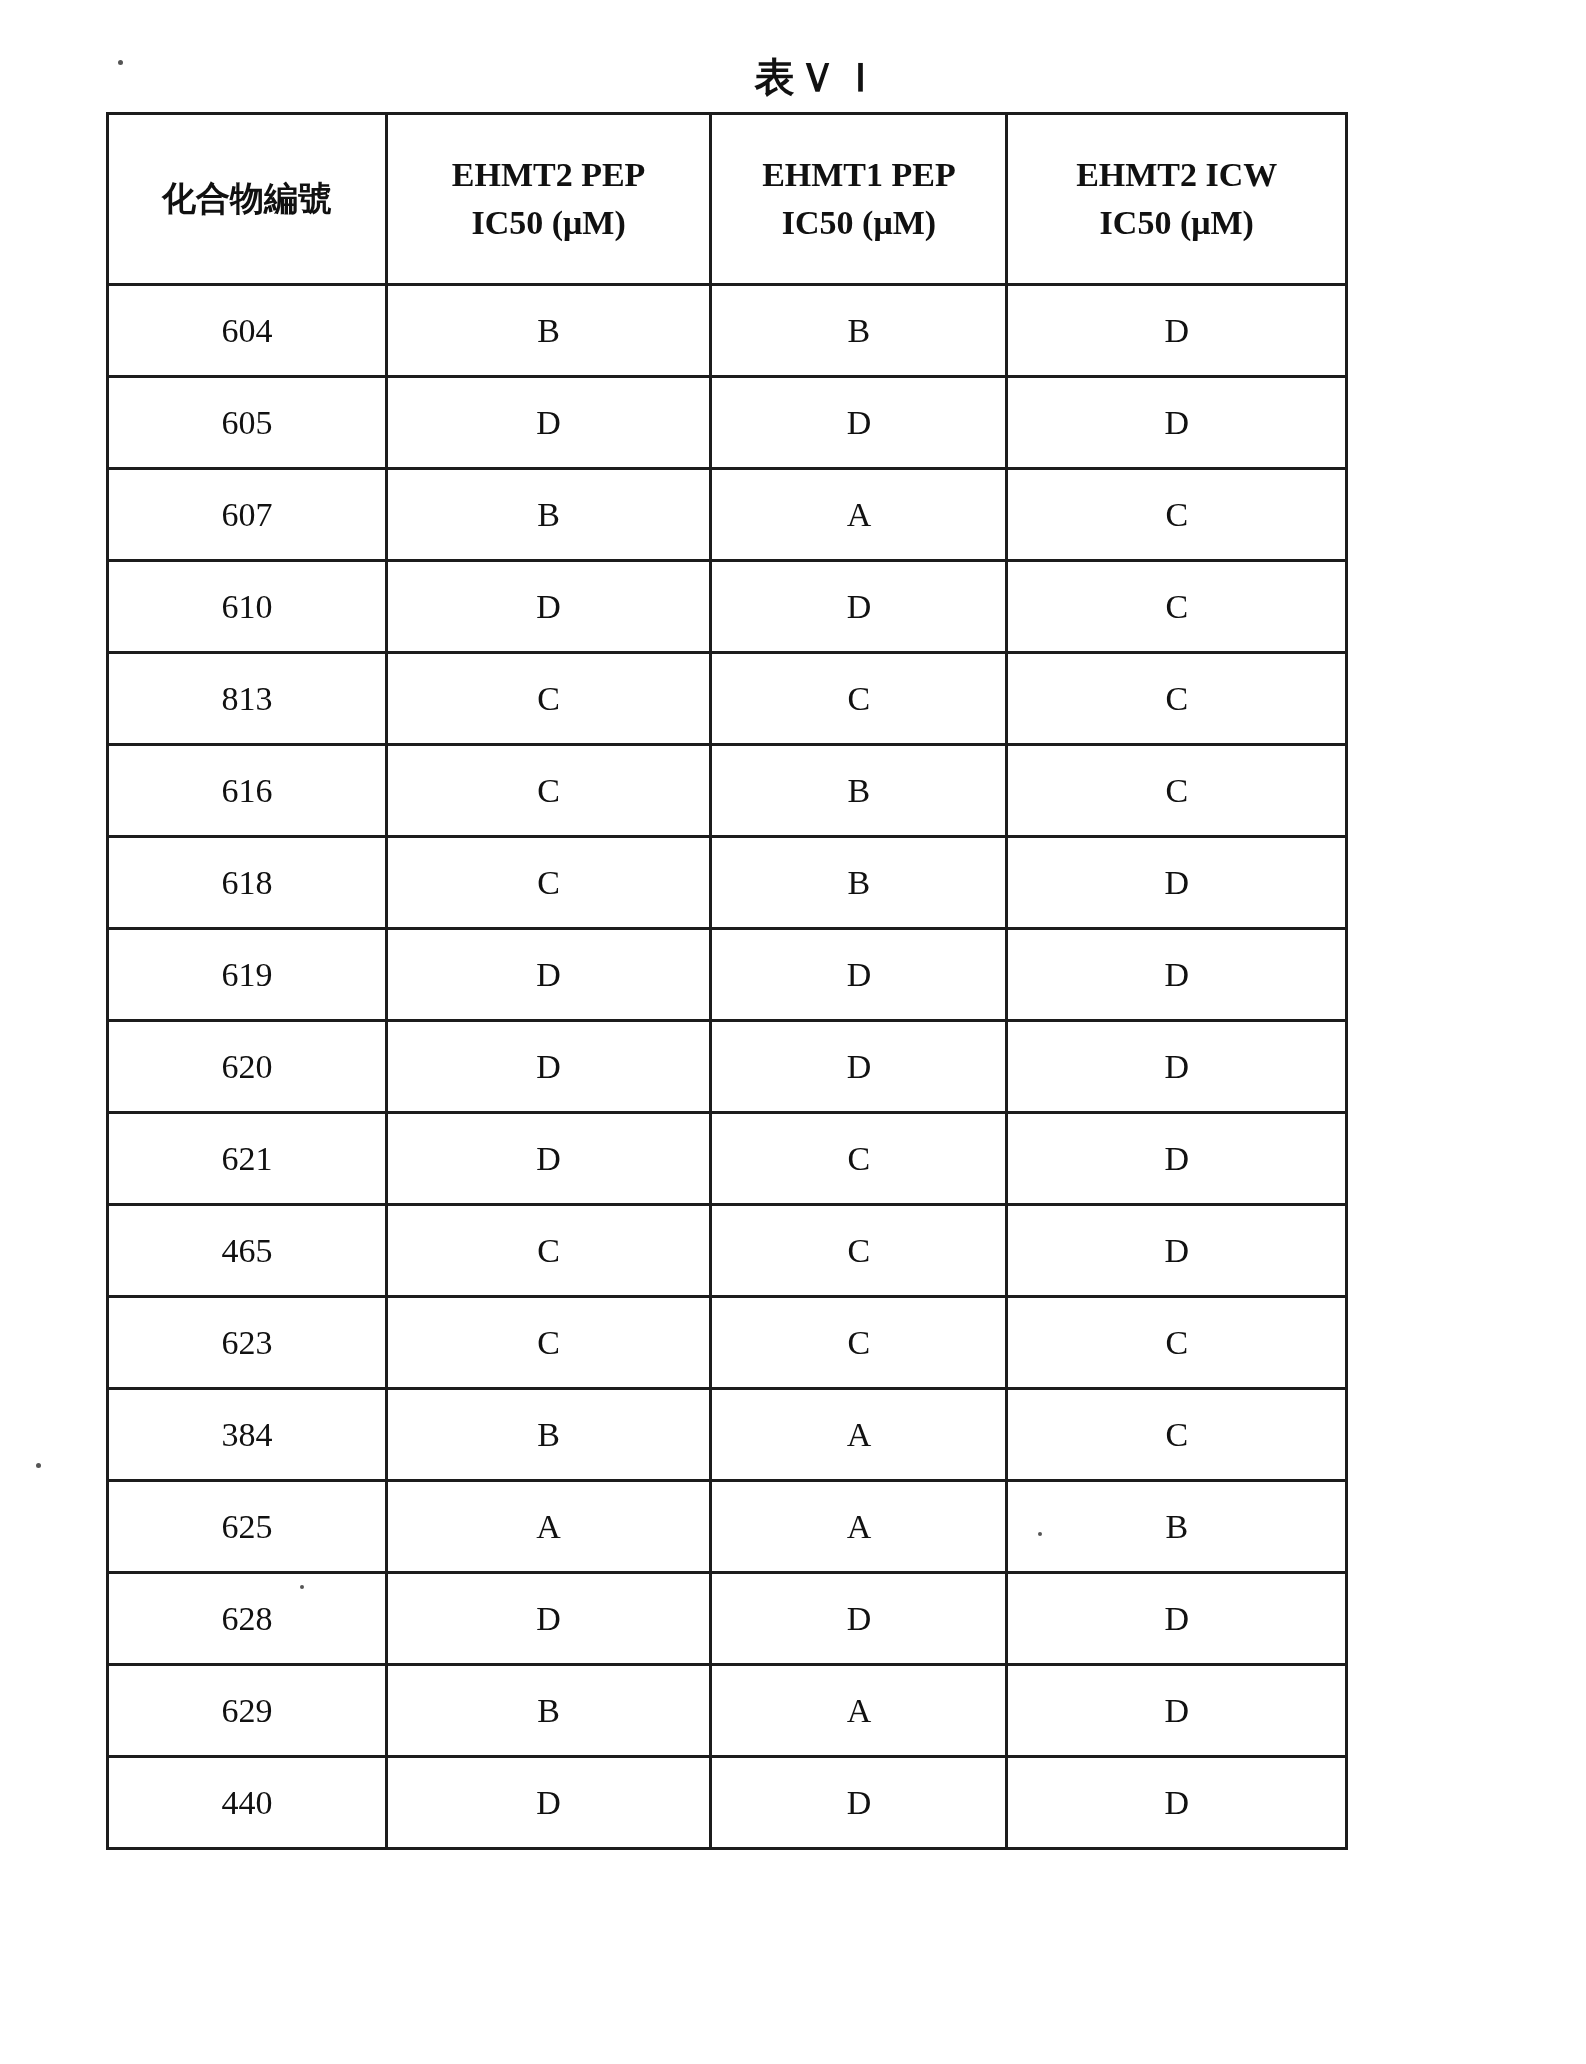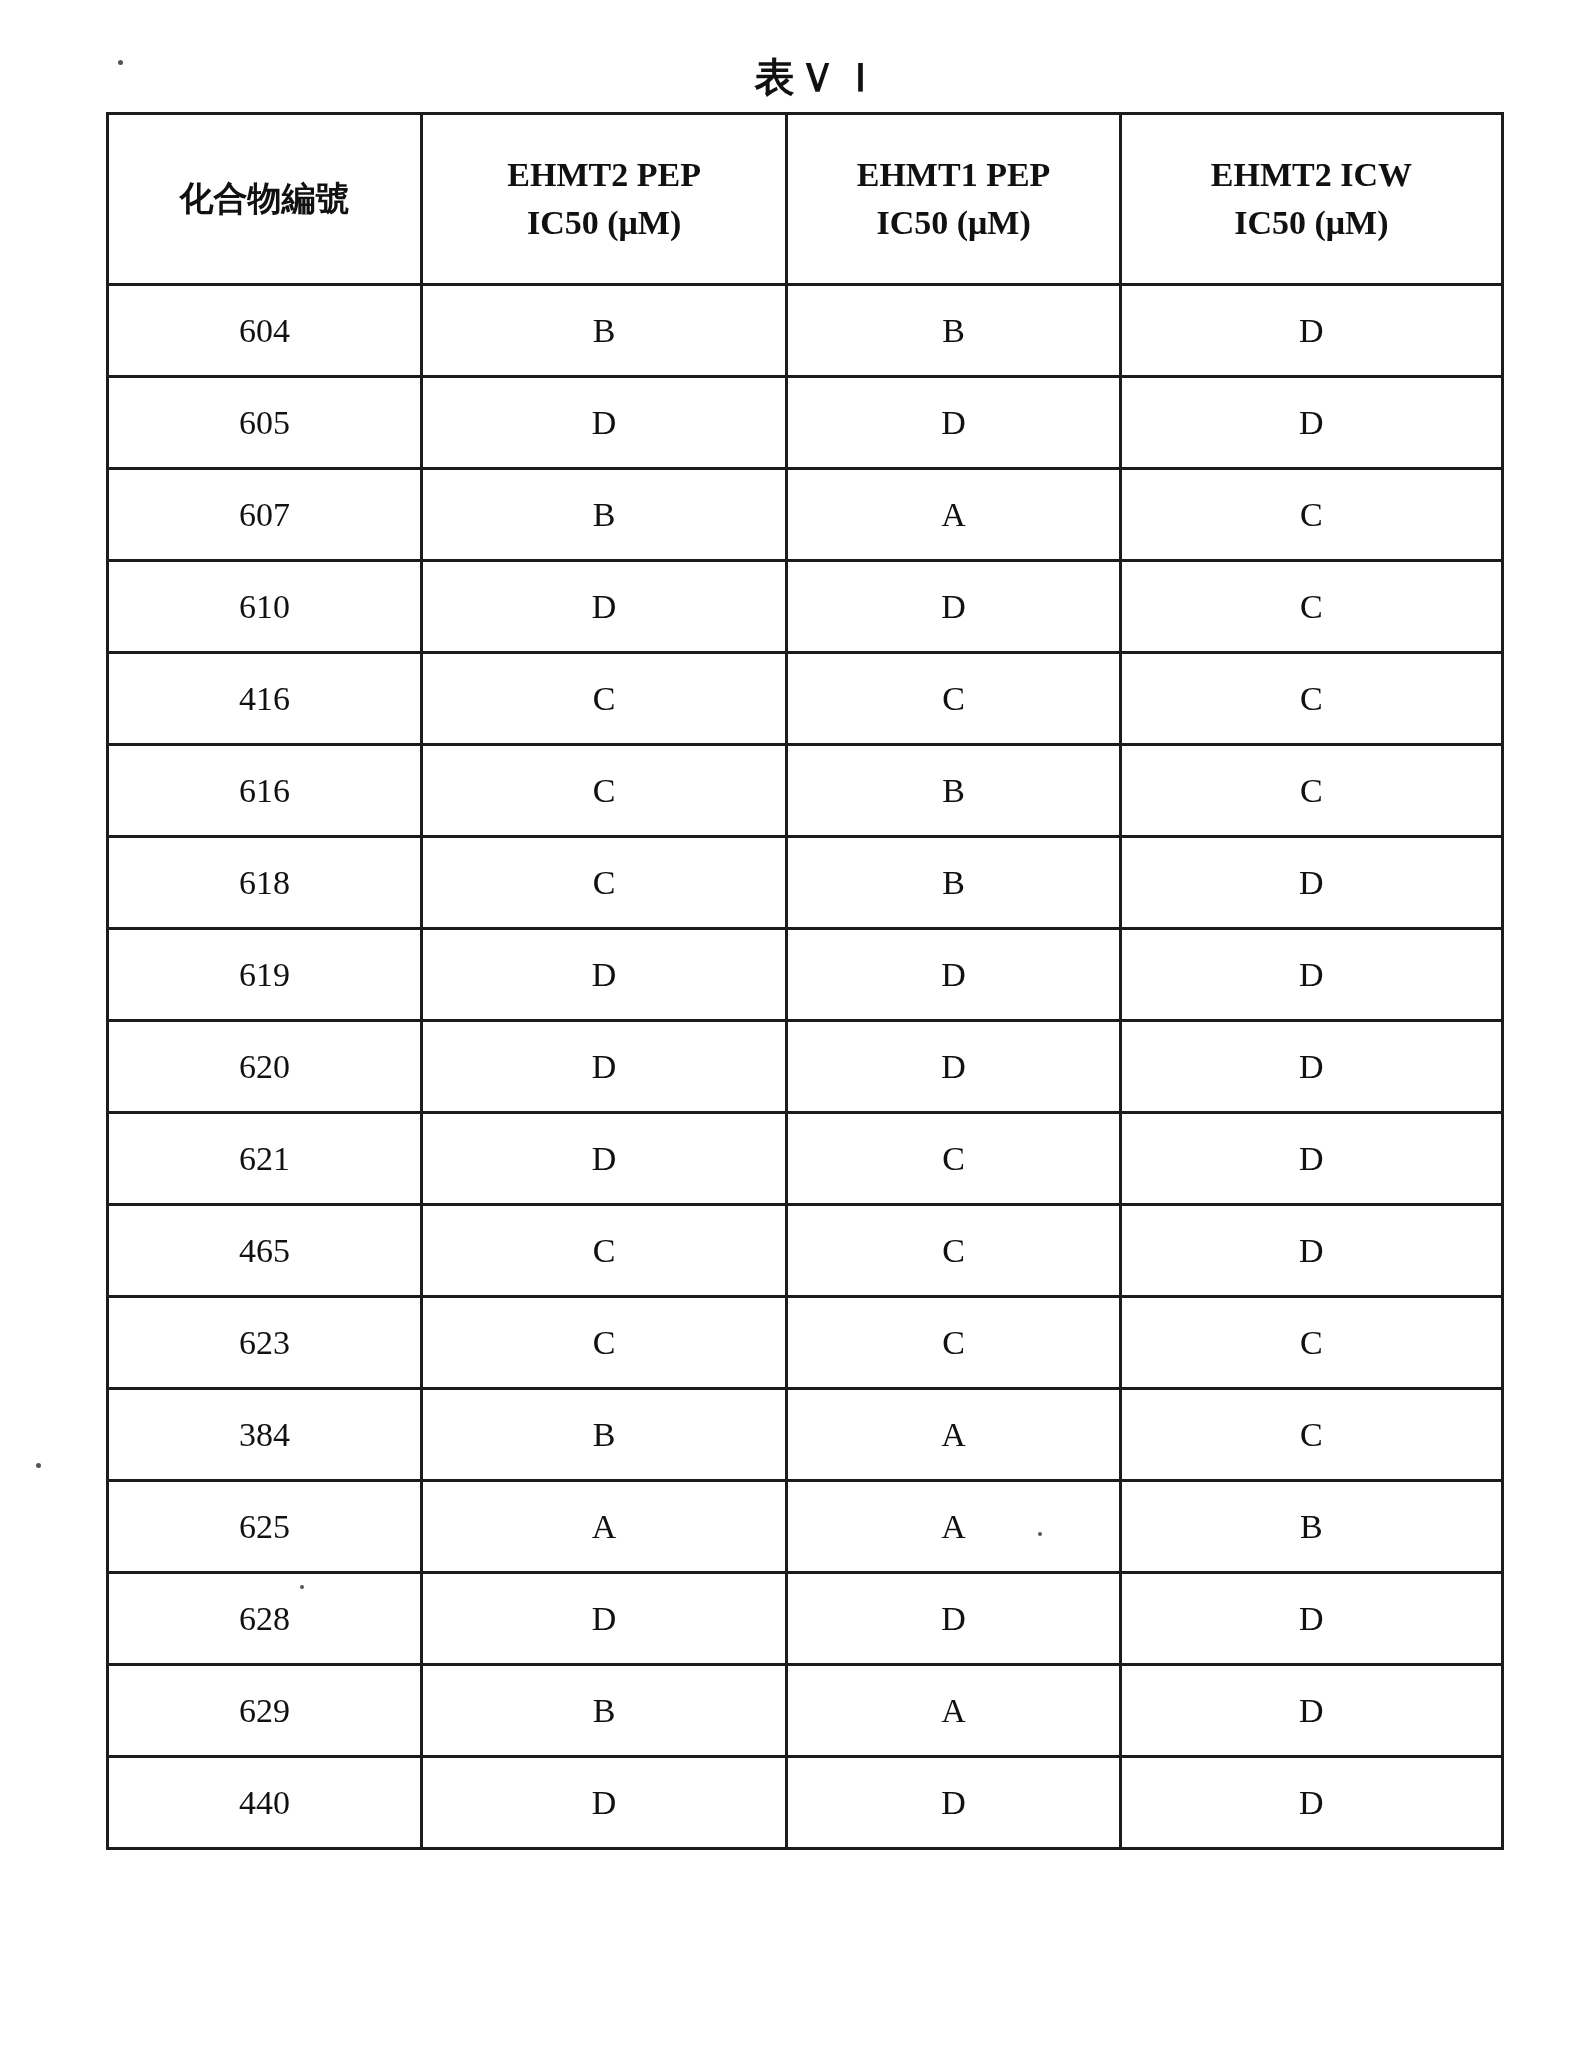--- a/index.html
+++ b/index.html
@@ -22,21 +22,21 @@
     padding-top: 58px;
     text-align: center;
     font-size: 40px;
     font-weight: bold;
     letter-spacing: 3px;
     line-height: 1;
   }
   table.compound-table {
     border-collapse: collapse;
     table-layout: fixed;
-    width: 1398px;
+    width: 1242px;
     margin: 14px 0 0 80px;
   }
   .compound-table th,
   .compound-table td {
     border: 3px solid #1c1c1c;
     text-align: center;
     vertical-align: middle;
     padding: 0;
   }
   .compound-table col.c1 { width: 22.5%; }
@@ -117,21 +117,21 @@
           <td>A</td>
           <td>C</td>
         </tr>
         <tr>
           <td>610</td>
           <td>D</td>
           <td>D</td>
           <td>C</td>
         </tr>
         <tr>
-          <td>416</td>
+          <td>813</td>
           <td>C</td>
           <td>C</td>
           <td>C</td>
         </tr>
         <tr>
           <td>616</td>
           <td>C</td>
           <td>B</td>
           <td>C</td>
         </tr>

